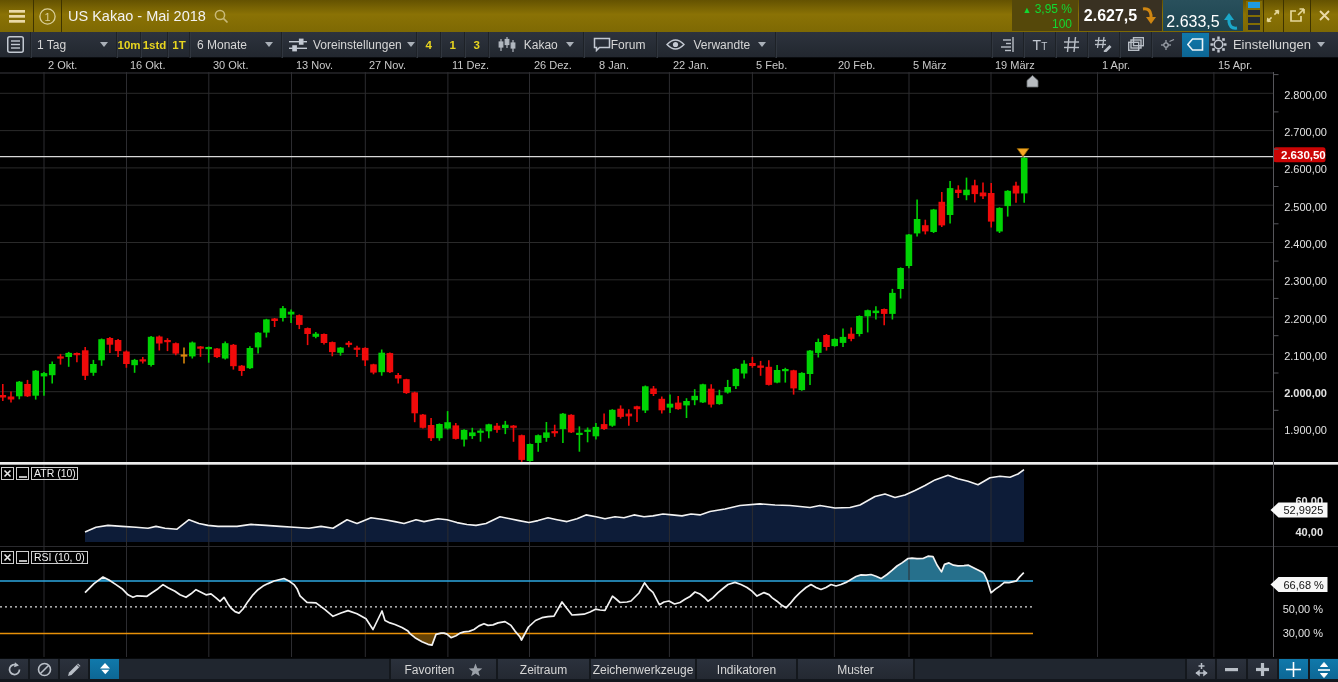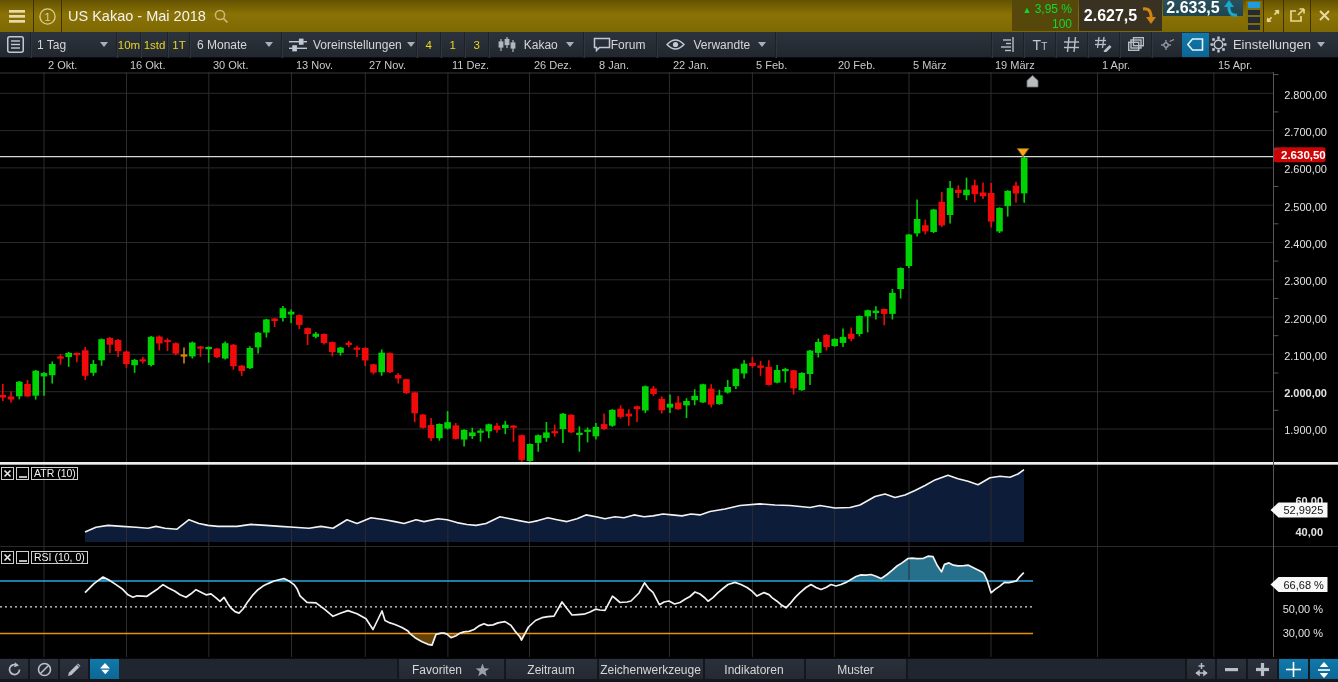--- a/index.html
+++ b/index.html
@@ -3,29 +3,29 @@
 *{margin:0;padding:0;box-sizing:border-box}
 html,body{width:1338px;height:682px;overflow:hidden;background:#000;font-family:"Liberation Sans",sans-serif}
 #page{position:relative;width:1338px;height:682px}
 #titlebar{position:absolute;left:0;top:0;width:1338px;height:32px;background:linear-gradient(#645201,#8a7205 45%,#7e6903);display:flex;align-items:center}
 .tsep{width:1px;height:32px;background:#3f3400}
 #titlebar .ham{width:33px;display:flex;justify-content:center}
 #titlebar .one{width:27px;display:flex;justify-content:center}
 .title-txt{color:#f2f2f2;font-size:14.5px;margin-left:6px;letter-spacing:0}
 .pctbox{position:absolute;right:260px;top:0;width:66px;height:31px;background:#55480a;color:#12d832;font-size:12px;text-align:right;padding:2px 6px 16px 0;line-height:14px}
 .bidbox{position:absolute;right:176px;top:0;width:83px;height:31px;background:#393122;color:#fff;font-size:16px;font-weight:700;display:flex;align-items:center;justify-content:center;gap:4px}
-.askbox{position:absolute;right:95px;top:0;width:80px;height:16px;background:linear-gradient(#29505c,#1d4550);color:#fff;font-size:16px;font-weight:700;display:flex;align-items:center;justify-content:center;gap:4px}
+.askbox{position:absolute;right:95px;top:0;width:80px;height:31px;background:linear-gradient(#29505c,#1d4550);color:#fff;font-size:16px;font-weight:400;display:flex;align-items:flex-end;justify-content:center;gap:4px}
 .sqcol{position:absolute;right:76px;top:1px;width:16px;height:30px;display:flex;flex-direction:column;gap:2px;padding:1px 2px;background:#826c04}
 .sqcol div{flex:1;background:#232a36}
 .sqcol div.on{background:#1e9be2}
 .tbtn{position:absolute;top:0;width:25px;height:31px;display:flex;align-items:center;justify-content:center}
 #toolbar{position:absolute;left:0;top:32px;width:1338px;height:26px;background:linear-gradient(#2d333d,#22272f);border-bottom:1px solid #0a0c0f;display:flex;align-items:center;color:#d6d6d6;font-size:12px}
 .sep{width:2px;height:26px;background:linear-gradient(90deg,#14171b,#3a414b);flex:none}
 .titem{display:flex;align-items:center;height:20px;flex:none}
-.yellow{color:#e8d51f;font-weight:400;font-size:11.5px}
+.yellow{color:#e8d51f;font-weight:700;font-size:11.5px}
 .darr{width:0;height:0;border-left:4.5px solid transparent;border-right:4.5px solid transparent;border-top:5px solid #aab0b8;margin-left:8px}
 #chartwrap{position:absolute;left:0;top:58px;width:1338px;height:600px}
 .dlab{font-size:11px;fill:#cacaca}
 .plab{font-size:11px;fill:#e2e2e2;text-anchor:end}
 .taglab{font-size:11px;fill:#111;font-weight:400}
 .hlab{font-size:10.5px;fill:#efefef}
 #bottombar{position:absolute;left:0;top:658px;width:1338px;height:24px;background:#20262f;border-top:1px solid #07090b;display:flex;color:#d6d6d6;font-size:12px}
 #bbstrip{position:absolute;left:0;top:679px;width:1338px;height:3px;background:#13171d}
 #bottombar .bb{height:21px;margin-top:0;display:flex;align-items:center;justify-content:center;background:linear-gradient(#2b313c,#232831);flex:none}
 .bbsep{width:2px;height:23px;background:#14181d;flex:none}
@@ -652,21 +652,21 @@
   <div class="bb" style="width:105px">Favoriten<svg width="15" height="14" viewBox="0 0 15 14" style="margin-left:13px">
           <path d="M7.5,0.5 L9.3,5.2 L14.3,5.4 L10.4,8.5 L11.8,13.3 L7.5,10.5 L3.2,13.3 L4.6,8.5 L0.7,5.4 L5.7,5.2 Z" fill="#9ba1a9"></path>
         </svg></div>
   <div class="bbsep"></div>
   <div class="bb" style="width:91px">Zeitraum</div>
   <div class="bbsep"></div>
   <div class="bb" style="width:104px">Zeichenwerkzeuge</div>
   <div class="bbsep"></div>
   <div class="bb" style="width:99px">Indikatoren</div>
   <div class="bbsep"></div>
-  <div class="bb" style="width:100px">Muster</div>
+  <div class="bb" style="width:115px">Muster</div>
   <div class="bbsep"></div>
   <div style="flex:1"></div>
   <div class="bbsep"></div>
   <div class="bb" style="width:28px">
         <svg width="15" height="15" viewBox="0 0 15 15">
           <g stroke="#b9bfc7" stroke-width="1.5" fill="#b9bfc7">
             <line x1="7.5" y1="1" x2="7.5" y2="7"></line>
             <line x1="4.5" y1="4" x2="10.5" y2="4"></line>
             <line x1="2" y1="11" x2="13" y2="11"></line>
             <path d="M2.5,11 l2.5,-2 v4 Z"></path>

